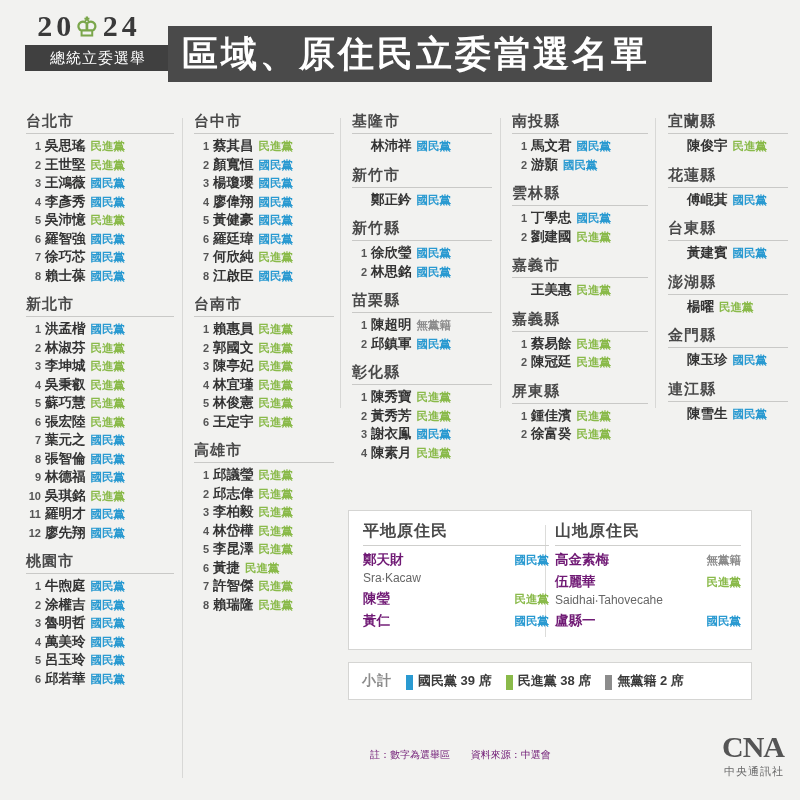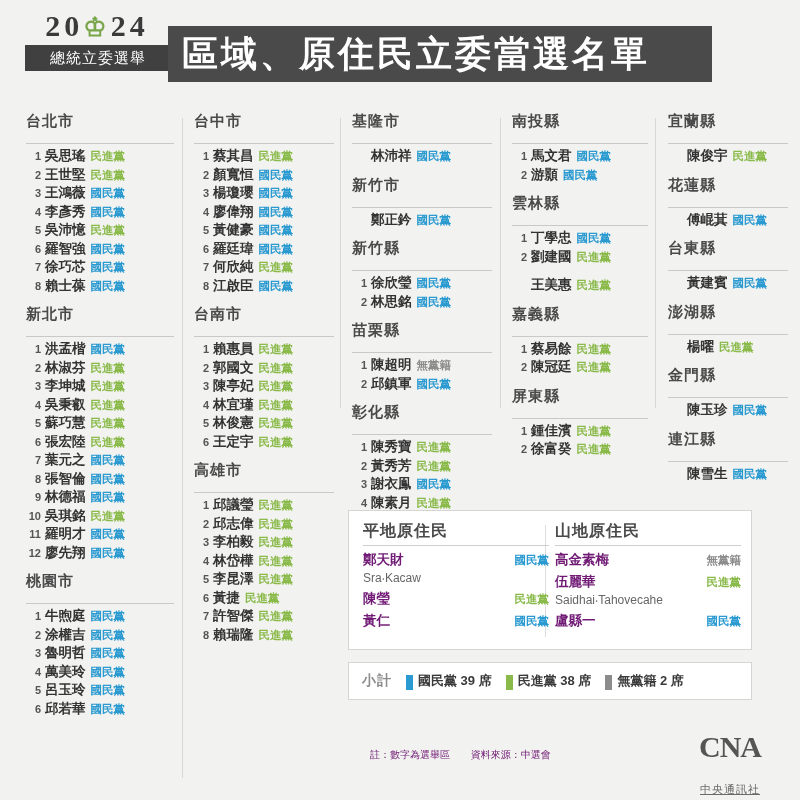--- a/index.html
+++ b/index.html
@@ -14,21 +14,21 @@
   }
   
   .header {
     position: absolute; left:0; top:0; width:800px; height:100px;
     background: #f2f2f0;
   }
   .logo-box {
     position:absolute; left:14px; top:8px; width:150px; height:70px;
   }
   .logo-year {
-    position:absolute; left:8px; top:0; width:150px; height:36px;
+    position:absolute; left:0; top:0; width:150px; height:36px;
     color:#3a3a3a; font-weight:bold; font-size:30px; letter-spacing:4px;
     text-align:center; line-height:36px;
     font-family:"Liberation Serif", serif;
   }
   .logo-year .ribbon {
     display:inline-block; color:#7aa64b; font-size:26px;
   }
   .logo-sub {
     position:absolute; left:11px; top:37px; width:146px; height:26px;
     background:#404040; color:#fff; font-size:15px; text-align:center;
@@ -48,21 +48,21 @@
   .col { position:absolute; top:12px; }
   .col-sep {
     position:absolute; top:18px; width:1px; background:#d8d8d6;
   }
   .city {
     margin-bottom: 10px;
   }
   .city-name {
     font-size:15px; font-weight:bold; color:#4a4a4a;
     border-bottom:1px solid #c9c9c7;
-    padding-bottom:12px; margin-bottom:3px;
+    padding-bottom:2px; margin-bottom:3px;
     letter-spacing:1px;
   }
   .row {
     display:flex; align-items:baseline;
     font-size:13px; line-height:17.5px; white-space:nowrap;
   }
   .num {
     width:15px; text-align:right; margin-right:4px;
     font-size:11px; color:#555; font-weight:bold;
   }
@@ -118,27 +118,27 @@
   .sw-dpp { background:#8aba4a; }
   .sw-ind { background:#8c8c8c; }
 
   
   .footnote {
     position:absolute; left:370px; top:648px;
     font-size:10px; color:#701a75;
   }
   .footnote span { margin-right:18px; }
   .cna {
-    position:absolute; left:676px; top:630px; width:108px; text-align:center;
+    position:absolute; left:676px; top:630px; width:108px; text-align:right;
   }
   .cna-mark {
     font-size:30px; font-weight:bold; color:#555; letter-spacing:-1px;
     font-family:"Liberation Serif", serif;
   }
-  .cna-text { font-size:11px; color:#6a6a6a; letter-spacing:1px; margin-top:18px;text-decoration:underline;}
+  .cna-text { font-size:11px; color:#6a6a6a; letter-spacing:1px; margin-top:0;}
 </style>
 </head>
 <body>
 
 <div class="header">
   <div class="logo-box">
     <div class="logo-year">
       <span>20</span><span class="ribbon">♔</span><span>24</span>
     </div>
     <div class="logo-sub">總統立委選舉</div>
@@ -501,20 +501,21 @@
           <span class="pname">丁學忠</span>
           <span class="party kmt">國民黨</span>
         </div>
         <div class="row">
           <span class="num">2</span>
           <span class="pname">劉建國</span>
           <span class="party dpp">民進黨</span>
         </div>
       </div>
       <div class="city">
+        <div class="city-name">嘉義市</div>
         <div class="row noindent">
           <span class="pname">王美惠</span>
           <span class="party dpp">民進黨</span>
         </div>
       </div>
       <div class="city">
         <div class="city-name">嘉義縣</div>
         <div class="row">
           <span class="num">1</span>
           <span class="pname">蔡易餘</span>

